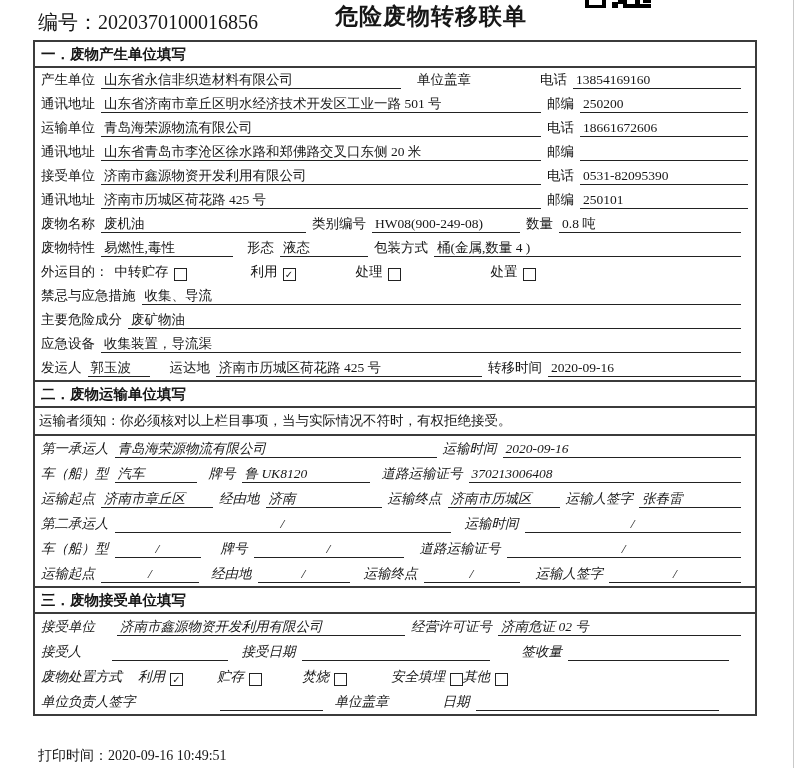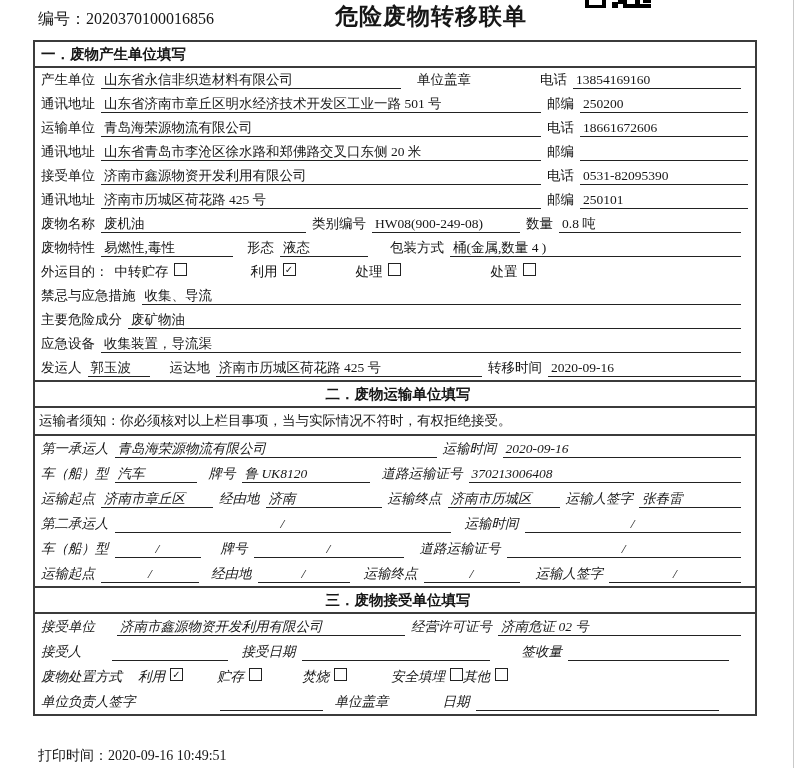--- a/index.html
+++ b/index.html
@@ -2,51 +2,51 @@
 <html><head>
 <meta charset="utf-8">
 <style>
   html,body{margin:0;padding:0;}
   body{
     width:796px;height:768px;background:#ffffff;position:relative;overflow:hidden;
     font-family:"Liberation Serif","DejaVu Serif",serif;color:#161616;
   }
   .page-right-line{position:absolute;top:0;right:2px;width:1px;height:768px;background:#c9c9c9;}
   
-  .serial{position:absolute;left:38px;top:9px;font-size:16px;white-space:nowrap;}
+  .serial{position:absolute;left:38px;top:9px;font-size:20px;white-space:nowrap;}
   .doc-title{
     position:absolute;left:66px;top:1px;width:730px;text-align:center;
     font-family:"Liberation Sans","DejaVu Sans",sans-serif;
     font-size:23px;font-weight:bold;letter-spacing:1px;white-space:nowrap;
   }
   .qr{position:absolute;left:585px;top:0;width:68px;height:9px;}
   .qr i{position:absolute;background:#000;display:block;}
   
   .tbl{position:absolute;left:33px;top:40px;width:720px;border:2px solid #3b3b3b;background:#fff;}
   .sech{
     height:24px;line-height:24px;padding-left:6px;font-size:14.5px;font-weight:bold;
     font-family:"Liberation Sans","DejaVu Sans",sans-serif;
     border-bottom:2px solid #3b3b3b;white-space:nowrap;
   }
-  .sech.mid{border-top:2px solid #3b3b3b;text-align:center;}
+  .sech.mid{border-top:2px solid #3b3b3b;}
   .notice{height:26px;line-height:26px;padding-left:4px;font-size:13.5px;border-bottom:2px solid #3b3b3b;white-space:nowrap;}
   .row{
     display:flex;align-items:flex-end;height:24px;padding:0 8px 3px 6px;
     font-size:13.5px;white-space:nowrap;box-sizing:border-box;
   }
   .row.h25{height:25px;font-style:italic;}
   .lab{flex:none;line-height:18px;}
   .uv{
     flex:none;border-bottom:1px solid #222;height:18px;line-height:18px;
     margin:0 6px;padding:0 3px;box-sizing:border-box;overflow:visible;
   }
   .uv.fill{flex:1;}
   .uv.ctr{text-align:center;}
   .sp{flex:1;}
-  .opt{display:inline-flex;align-items:flex-start;line-height:18px;flex:none;}
+  .opt{display:inline-flex;align-items:flex-end;line-height:18px;flex:none;}
   .box{
     width:11px;height:11px;border:1px solid #222;margin-left:5px;flex:none;
     display:inline-flex;align-items:center;justify-content:center;
     font-size:10px;line-height:11px;font-family:"DejaVu Sans",sans-serif;
   }
   .print-line{position:absolute;left:38px;top:747px;font-size:14px;white-space:nowrap;}
 </style>
 </head>
 <body>
 
@@ -126,21 +126,21 @@
     <span class="uv" style="width:148px">HW08(900-249-08)</span>
     <span class="lab">数量</span>
     <span class="uv fill">0.8 吨</span>
   </div>
 
   <div class="row">
     <span class="lab">废物特性</span>
     <span class="uv" style="width:132px">易燃性,毒性</span>
     <span class="lab" style="margin-left:8px">形态</span>
     <span class="uv" style="width:88px">液态</span>
-    <span class="lab" style="margin-left:16px">包装方式</span>
+    <span class="lab" style="margin-left:0">包装方式</span>
     <span class="uv fill">桶(金属,数量 4 )</span>
   </div>
 
   <div class="row">
     <span class="lab">外运目的：</span>
     <span class="opt" style="margin-left:6px">
         <span>中转贮存</span>
         <span class="box"></span>
       </span>
     <span class="opt" style="margin-left:64px">

